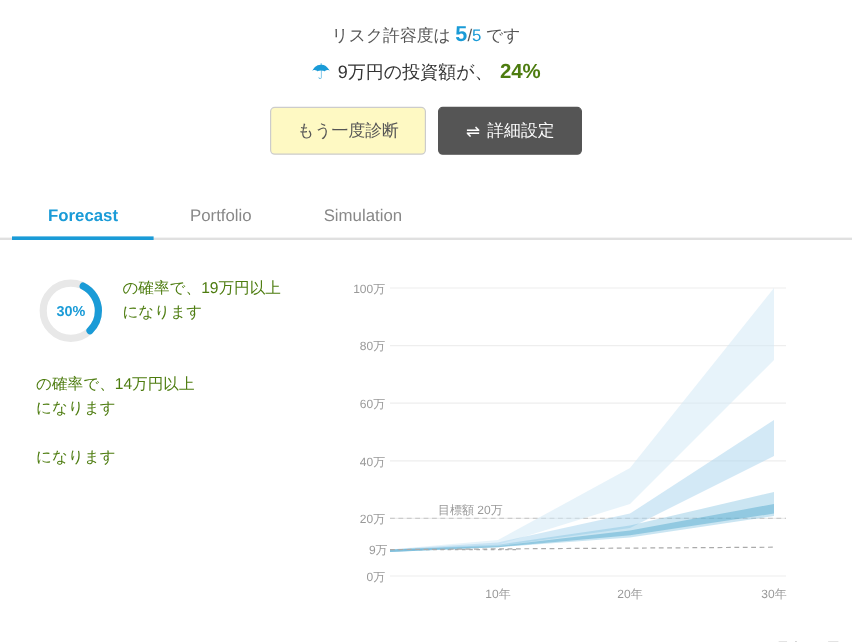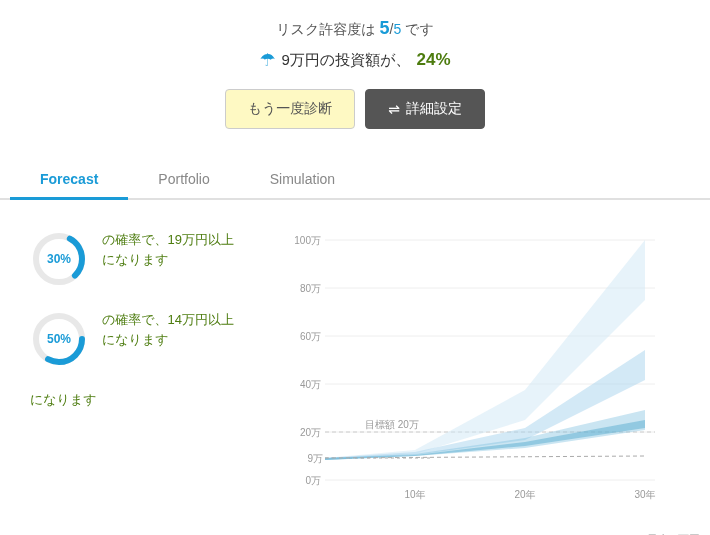--- a/index.html
+++ b/index.html
@@ -236,27 +236,20 @@
         </svg>
         <div class="donut-label">30%</div>
       </div>
       <div class="prob-text">
         <div>の確率で、19万円以上</div>
         <div>になります</div>
       </div>
     </div>
 
     <div class="prob-item">
-      <div class="donut-container">
-        <svg viewBox="0 0 58 58">
-          <circle cx="29" cy="29" r="23" fill="none" stroke="#e8e8e8" stroke-width="6"></circle>
-          <circle cx="29" cy="29" r="23" fill="none" stroke="#1a9bd7" stroke-width="6" stroke-dasharray="72.3 144.5" stroke-dashoffset="25" stroke-linecap="round"></circle>
-        </svg>
-        <div class="donut-label">50%</div>
-      </div>
       <div class="prob-text">
         <div>の確率で、14万円以上</div>
         <div>になります</div>
       </div>
     </div>
 
     <div class="prob-item">
       <div class="prob-text">
         <div>になります</div>
       </div>

